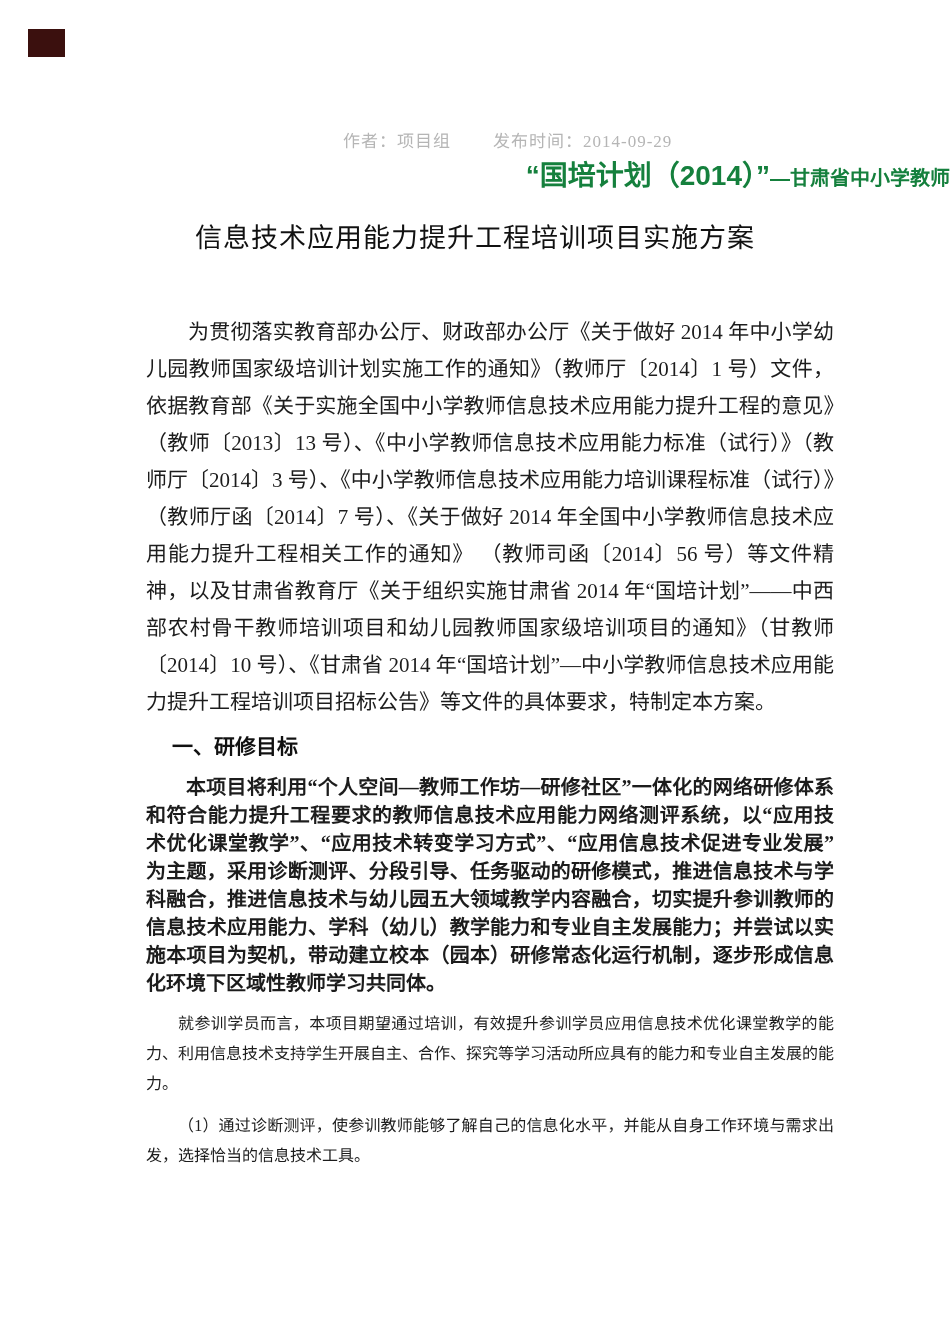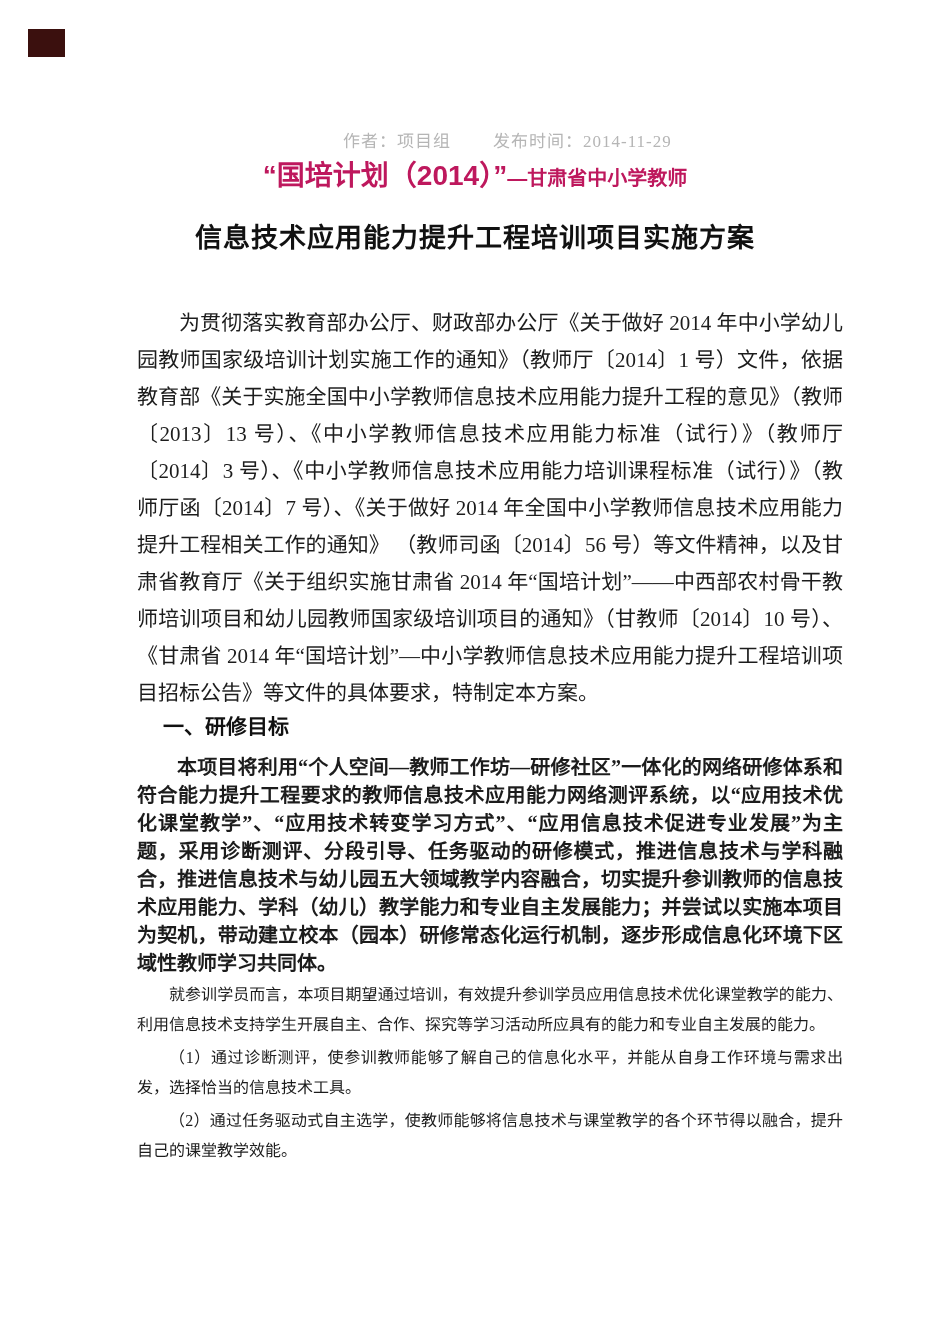--- a/index.html
+++ b/index.html
@@ -32,70 +32,70 @@
     letter-spacing: 1px;
     white-space: nowrap;
   }
   .meta-line .meta-published { margin-left: 42px; }
 
   .title-line1 {
     position: absolute;
     top: 156px;
     left: 0;
     width: 950px;
-    text-align: center;
+    text-align: right;
     font-family: "Liberation Sans", "DejaVu Sans", sans-serif;
     font-weight: bold;
-    color: #be185d;
+    color: #15803d;
     font-size: 28px;
     line-height: 40px;
     white-space: nowrap;
   }
   .title-line1 .title-sub {
     font-size: 20px;
   }
 
   .title-line2 {
     position: absolute;
     top: 219px;
     left: 0;
     width: 950px;
     text-align: center;
     font-family: "Liberation Sans", "DejaVu Sans", sans-serif;
-    font-weight: bold;
+    font-weight: normal;
     color: #111111;
     font-size: 27px;
     line-height: 38px;
     letter-spacing: 1px;
     white-space: nowrap;
   }
 
   .doc-body {
     position: absolute;
     left: 134px;
     top: 302px;
     width: 712px;
   }
 
   .doc-body p {
-    margin: 3px;
+    margin: 12px;
     text-align: justify;
     text-justify: inter-ideograph;
   }
 
   .para-opening {
     font-size: 21px;
     line-height: 37px;
     text-indent: 2em;
   }
 
   .section-heading {
     margin: 21px 0 0 0;
     padding-left: 26px;
-    font-family: Liberation Mono, monospace;
+    font-family: Liberation Serif, serif;
     font-weight: bold;
     font-size: 21px;
     line-height: 28px;
     color: #111111;
   }
 
   .para-goal {
     margin-top: 10px !important;
     font-size: 20px;
     line-height: 28px;
@@ -109,29 +109,28 @@
     line-height: 30px;
     text-indent: 2em;
   }
 </style>
 </head>
 <body>
 
 <div class="corner-marker"></div>
 
 <div class="meta-line">
-  <span class="meta-author">作者：项目组</span><span class="meta-published">发布时间：2014-11-29</span>
+  <span class="meta-author">作者：项目组</span><span class="meta-published">发布时间：2014-09-29</span>
 </div>
 
 <div class="title-line1">
   <span class="title-main">“国培计划（2014）”</span><span class="title-sub">—甘肃省中小学教师</span>
 </div>
 
 <div class="title-line2">信息技术应用能力提升工程培训项目实施方案</div>
 
 <div class="doc-body">
   <p class="para-opening">为贯彻落实教育部办公厅、财政部办公厅《关于做好 2014 年中小学幼儿园教师国家级培训计划实施工作的通知》（教师厅〔2014〕1 号）文件，依据教育部《关于实施全国中小学教师信息技术应用能力提升工程的意见》（教师〔2013〕13 号）、《中小学教师信息技术应用能力标准（试行）》（教师厅〔2014〕3 号）、《中小学教师信息技术应用能力培训课程标准（试行）》（教师厅函〔2014〕7 号）、《关于做好 2014 年全国中小学教师信息技术应用能力提升工程相关工作的通知》 （教师司函〔2014〕56 号）等文件精神，以及甘肃省教育厅《关于组织实施甘肃省 2014 年“国培计划”——中西部农村骨干教师培训项目和幼儿园教师国家级培训项目的通知》（甘教师〔2014〕10 号）、《甘肃省 2014 年“国培计划”—中小学教师信息技术应用能力提升工程培训项目招标公告》等文件的具体要求，特制定本方案。</p>
   <p class="section-heading">一、研修目标</p>
   <p class="para-goal">本项目将利用“个人空间—教师工作坊—研修社区”一体化的网络研修体系和符合能力提升工程要求的教师信息技术应用能力网络测评系统，以“应用技术优化课堂教学”、“应用技术转变学习方式”、“应用信息技术促进专业发展”为主题，采用诊断测评、分段引导、任务驱动的研修模式，推进信息技术与学科融合，推进信息技术与幼儿园五大领域教学内容融合，切实提升参训教师的信息技术应用能力、学科（幼儿）教学能力和专业自主发展能力；并尝试以实施本项目为契机，带动建立校本（园本）研修常态化运行机制，逐步形成信息化环境下区域性教师学习共同体。</p>
   <p class="para-trainee">就参训学员而言，本项目期望通过培训，有效提升参训学员应用信息技术优化课堂教学的能力、利用信息技术支持学生开展自主、合作、探究等学习活动所应具有的能力和专业自主发展的能力。</p>
   <p class="para-item">（1）通过诊断测评，使参训教师能够了解自己的信息化水平，并能从自身工作环境与需求出发，选择恰当的信息技术工具。</p>
-  <p class="para-item">（2）通过任务驱动式自主选学，使教师能够将信息技术与课堂教学的各个环节得以融合，提升自己的课堂教学效能。</p>
 </div>
 
 </body></html>

